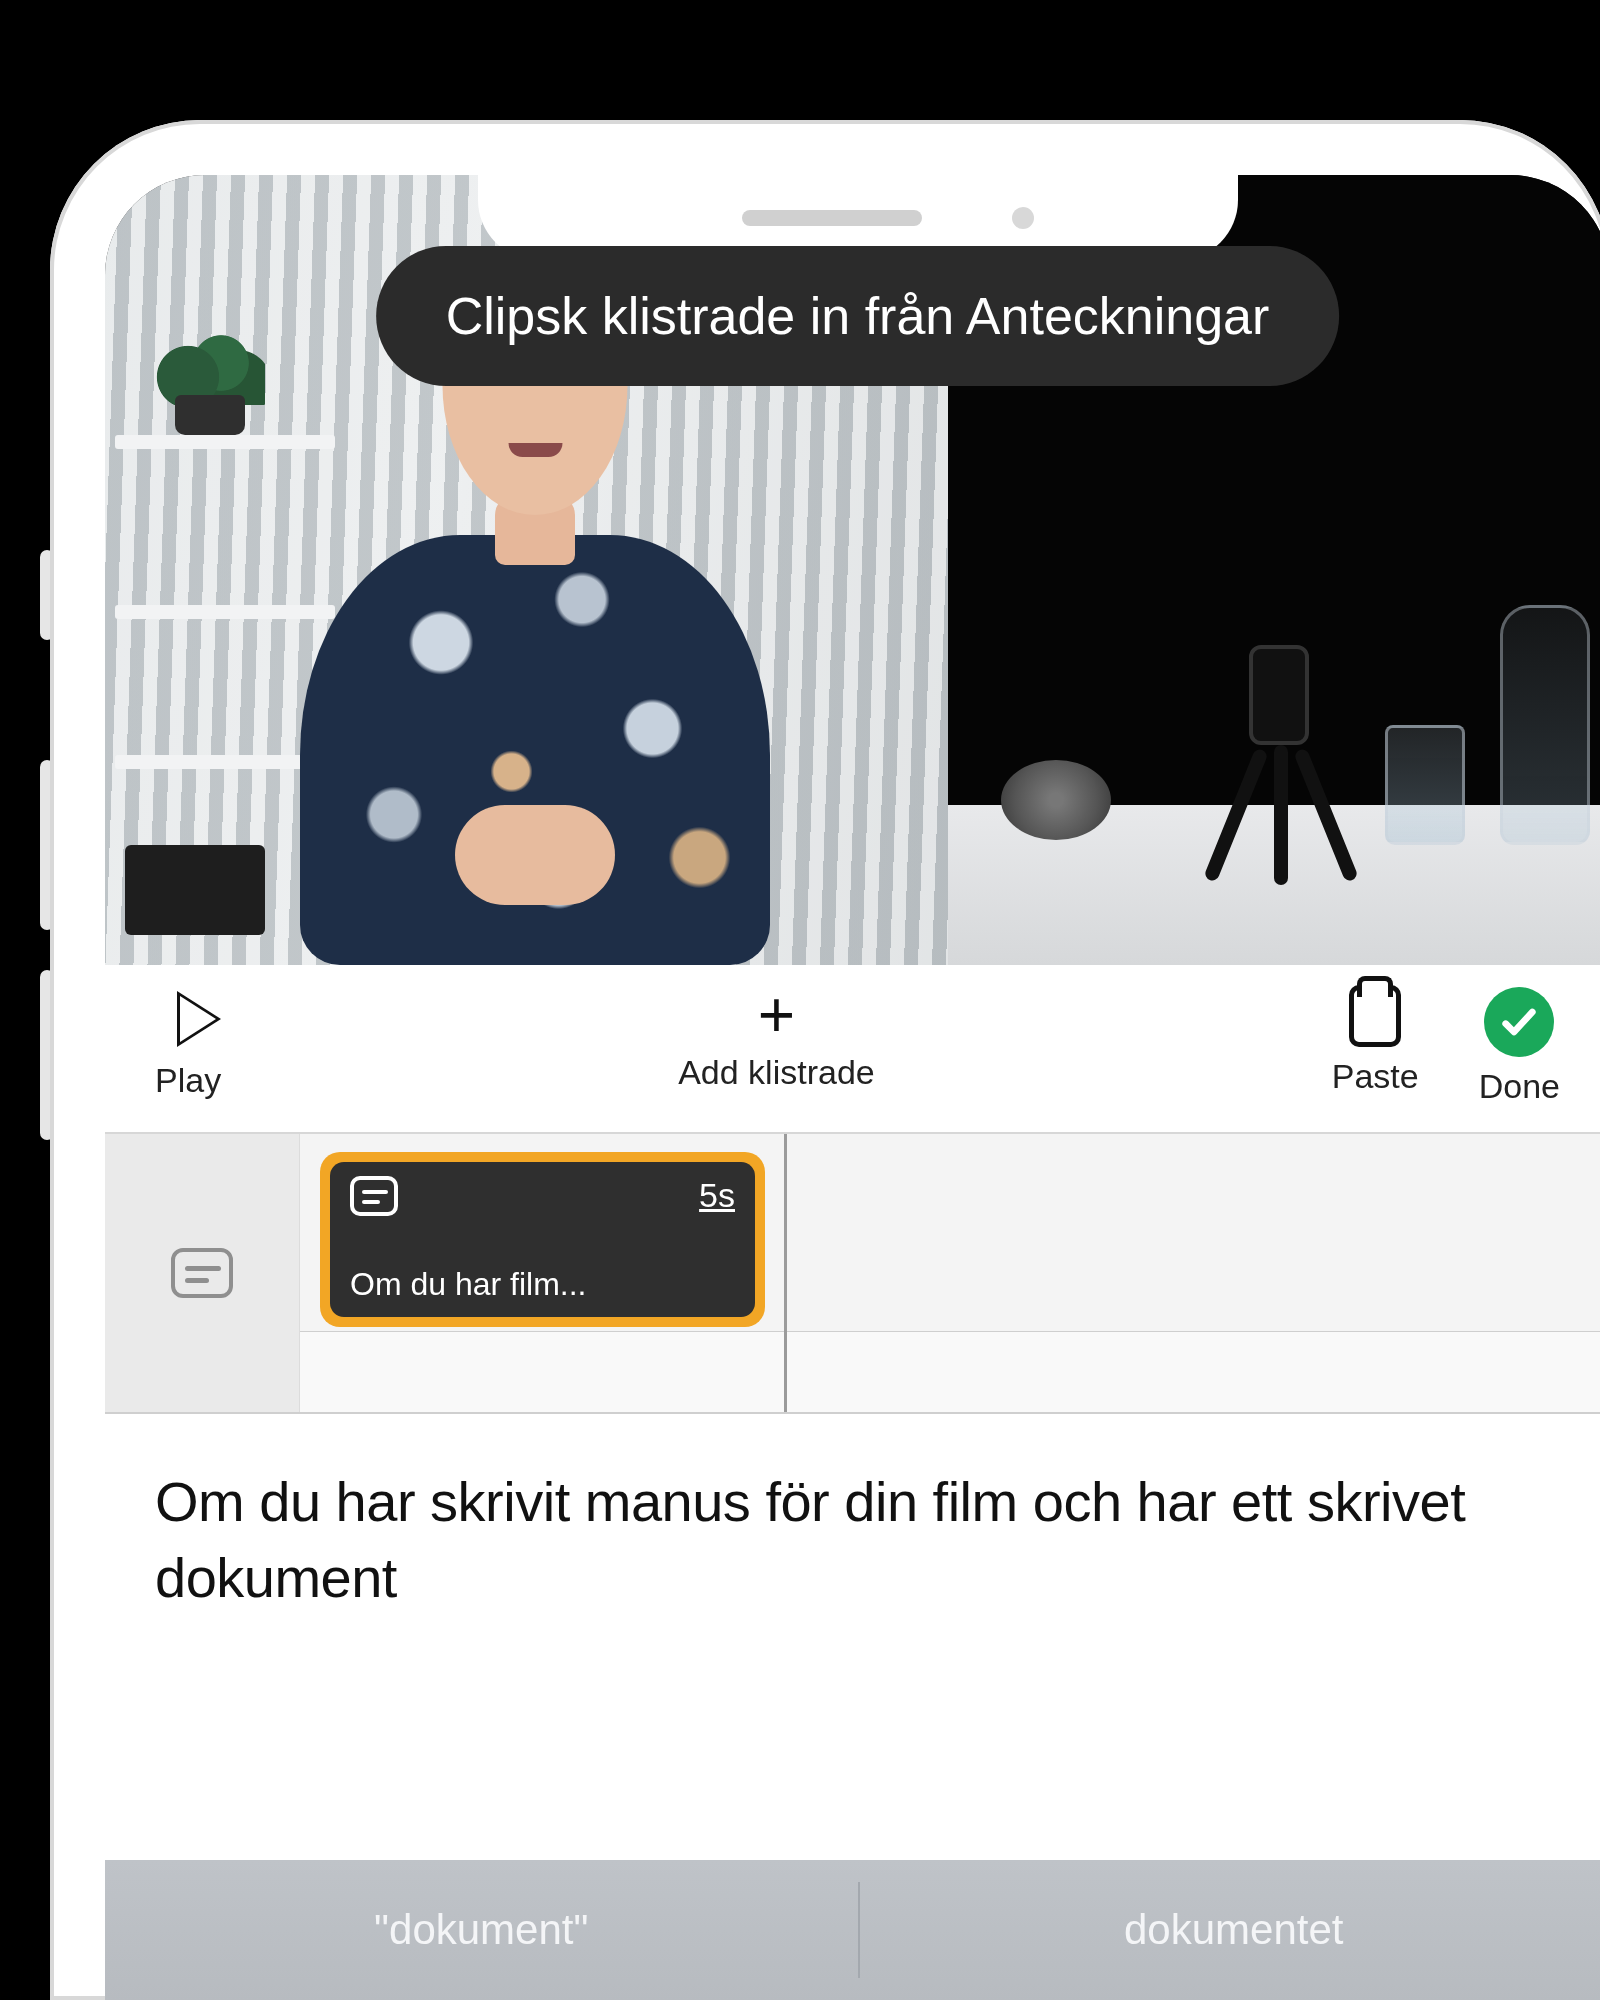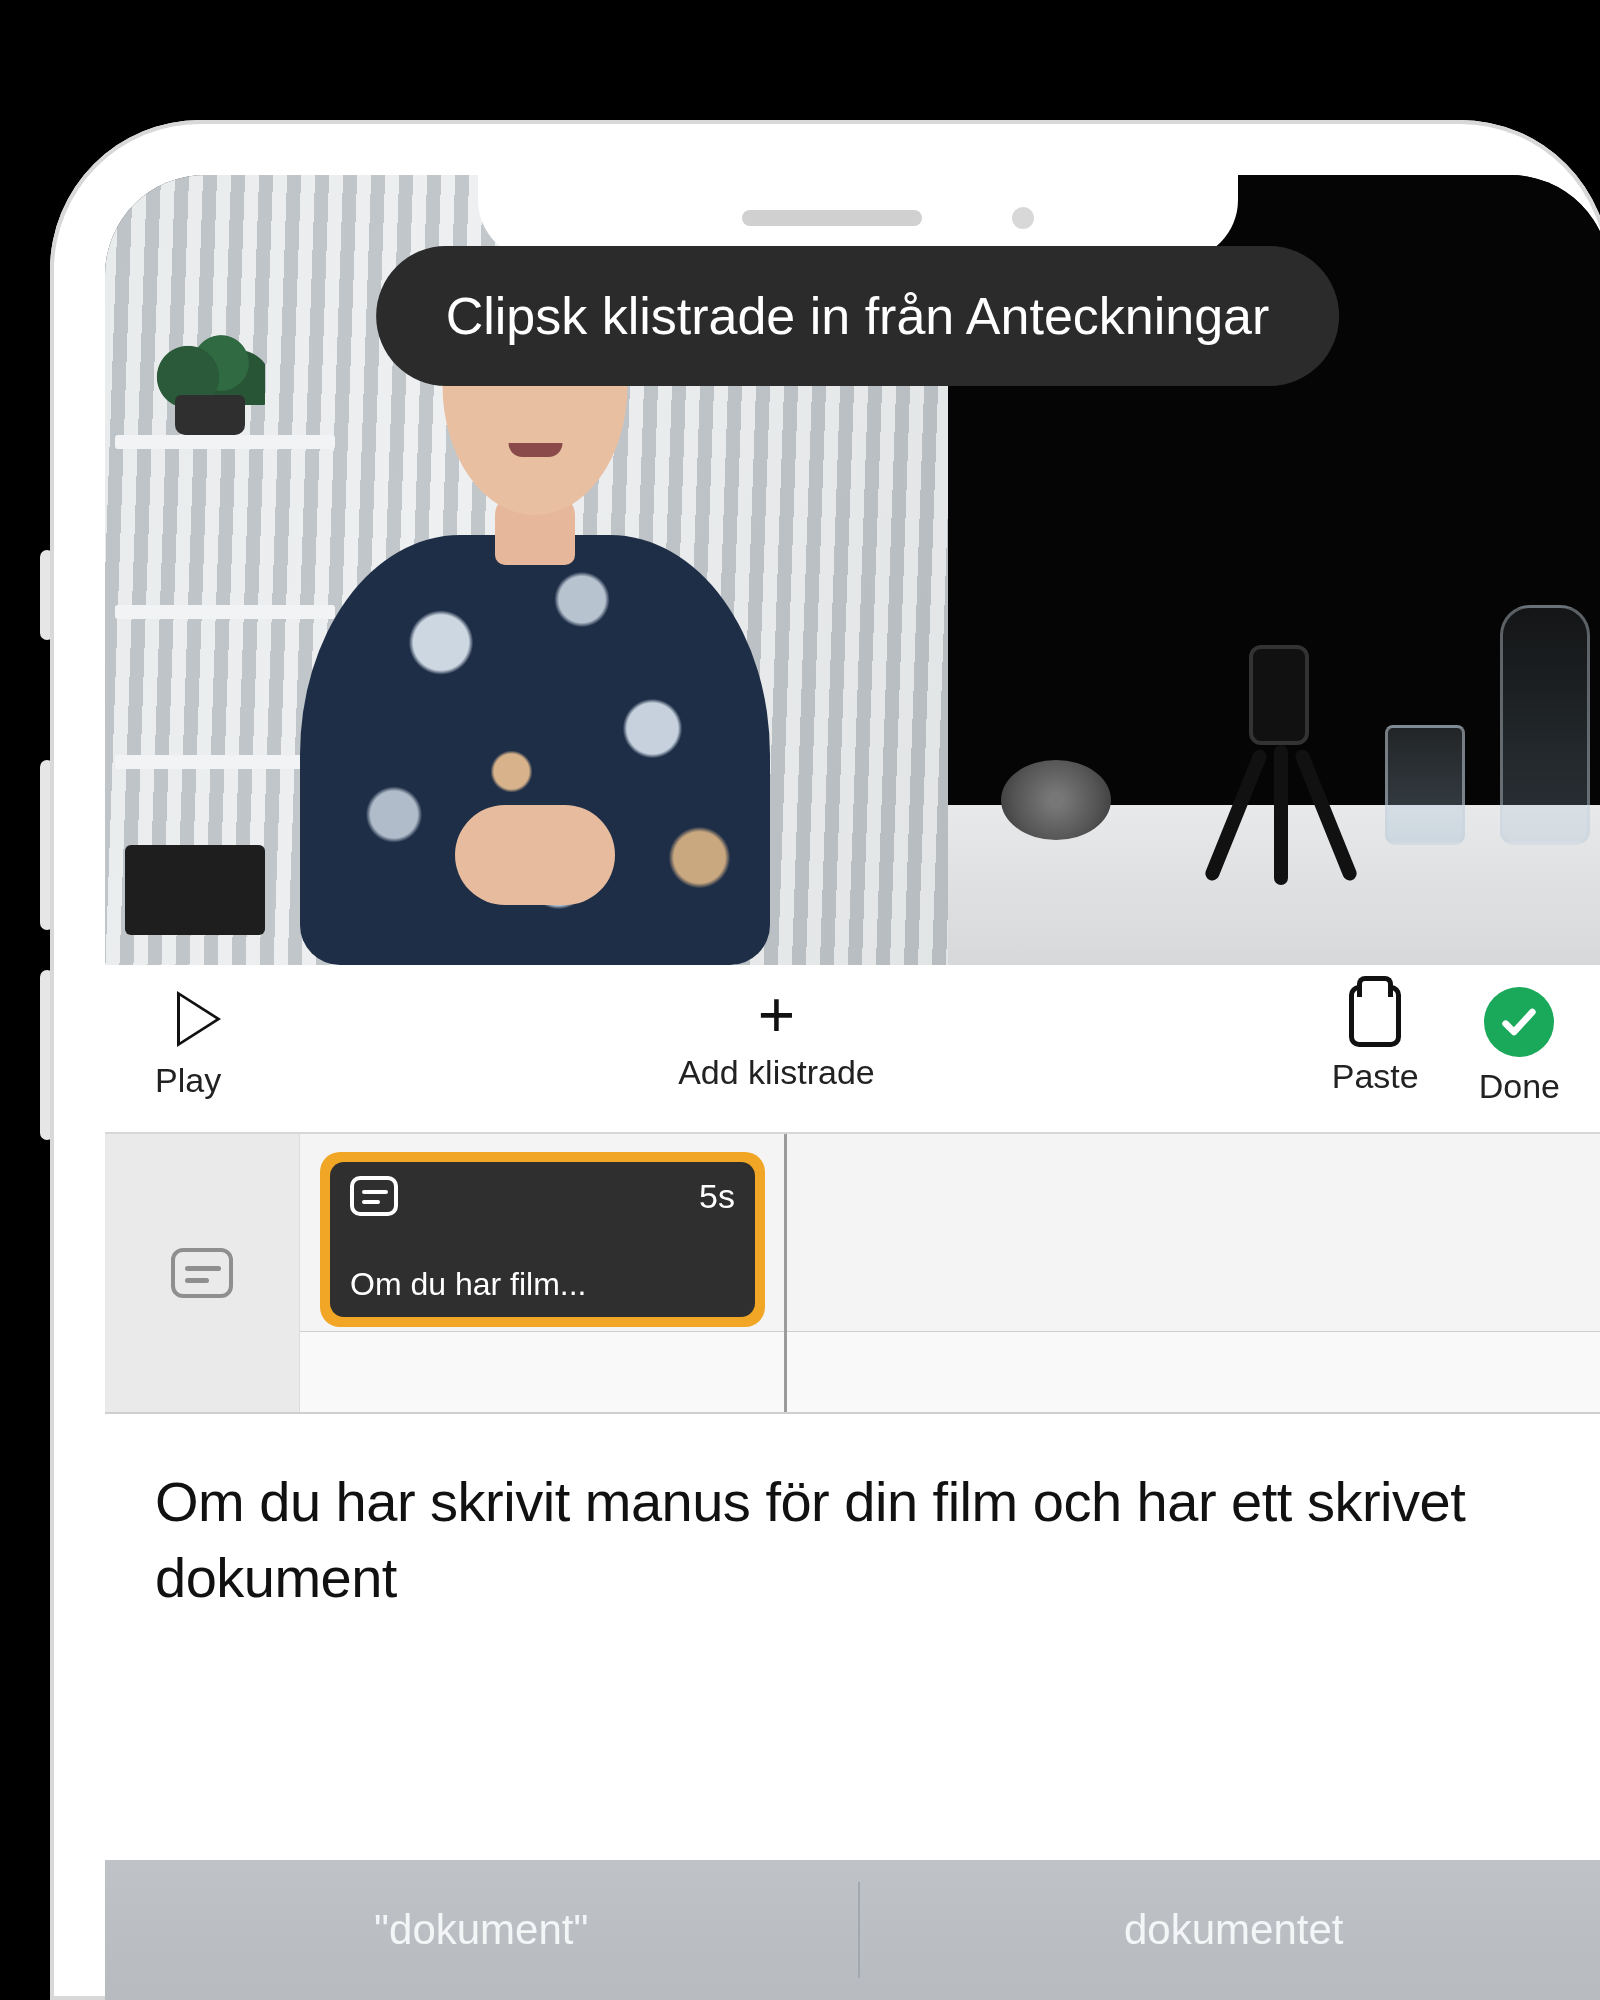--- a/index.html
+++ b/index.html
@@ -294,21 +294,21 @@
     border-top:1px solid #cfcfcf; background:#f9f9f9;
   }
   .clip {
     position:absolute; top:18px; left:20px; width:445px; height:175px;
     background:#f2a625; border-radius:20px; padding:10px;
   }
   .clip-inner{
     width:100%; height:100%; background:#2f2f2f; border-radius:14px;
     color:#fff; padding:14px 20px; display:flex; flex-direction:column; justify-content:space-between;
   }
-  .clip-top{ display:flex; justify-content:space-between; align-items:center; }
+  .clip-top{ display:flex; justify-content:space-between; align-items:flex-start;text-decoration:underline; }
   .clip-top .ci {
     width:48px; height:40px; border:4px solid #fff; border-radius:10px; position:relative;
   }
   .clip-top .ci::before, .clip-top .ci::after{
     content:""; position:absolute; left:8px; height:4px; background:#fff; border-radius:2px;
   }
   .clip-top .ci::before{ top:10px; width:26px; }
   .clip-top .ci::after{ top:20px; width:18px; }
   .clip-dur{ font-size:34px; }
   .clip-text{ font-size:32px; white-space:nowrap; overflow:hidden; text-overflow:ellipsis; }

